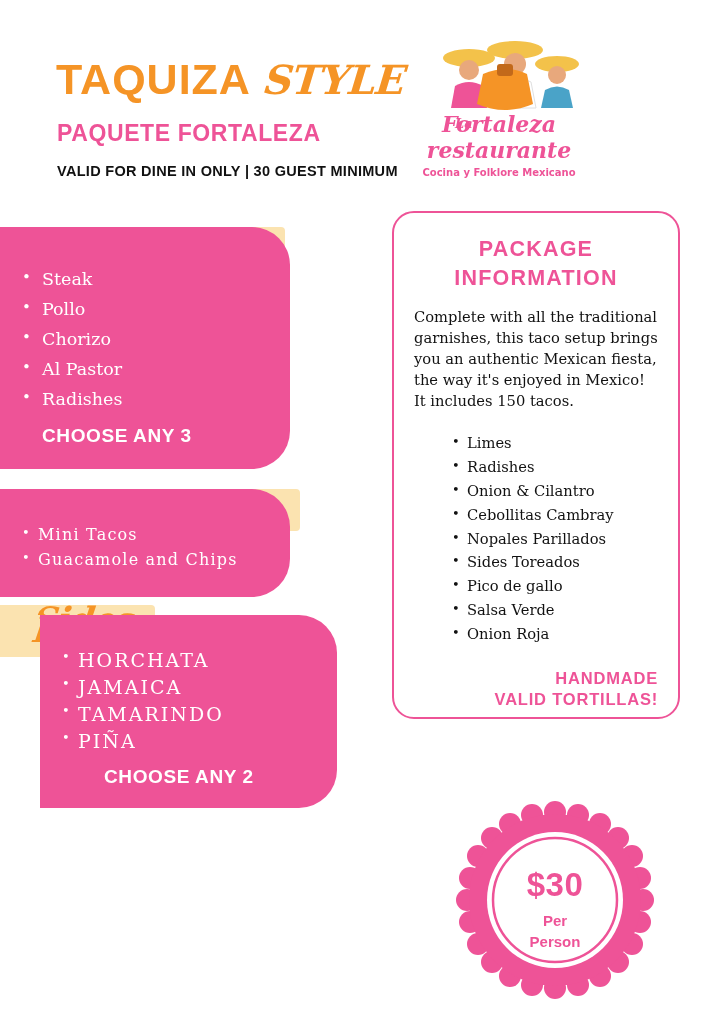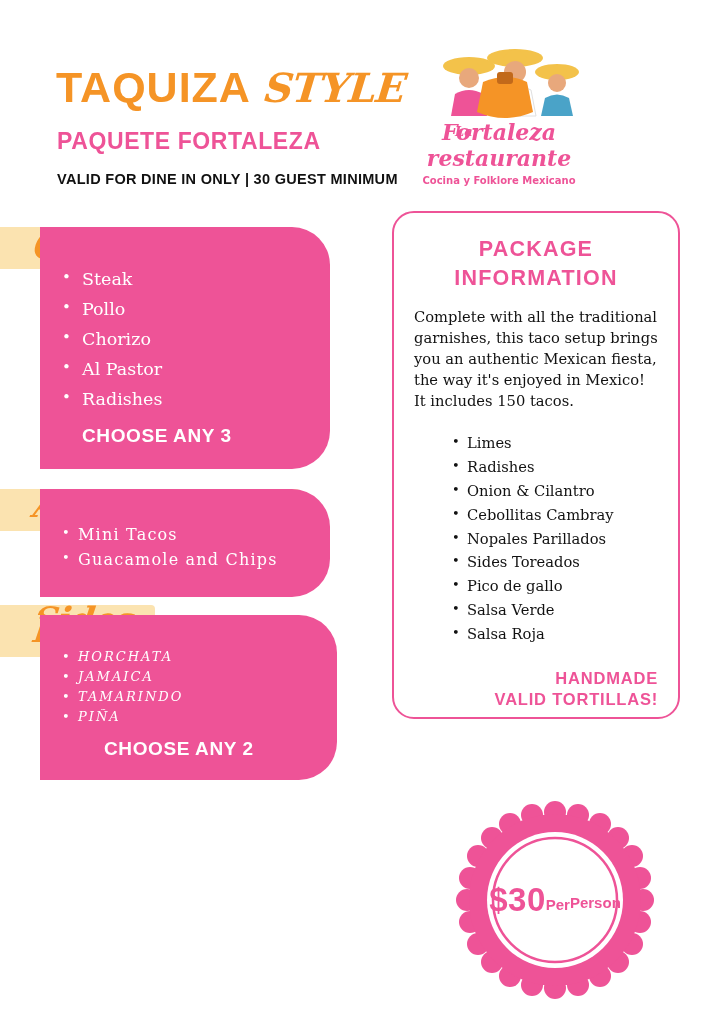--- a/index.html
+++ b/index.html
@@ -9,21 +9,21 @@
     font-family: "Liberation Sans", sans-serif;
     overflow: hidden;
   }
   .page {
     position: relative;
     width: 724px; height: 1024px;
     background: #ffffff;
   }
 
   
-  .header { position: absolute; left: 0; top: 16px; width: 624px; height: 196px; }
+  .header { position: absolute; left: 0; top: 8px; width: 624px; height: 196px; }
   .title-row {
     position: absolute; left: 56px; top: 47px;
     display: flex; align-items: baseline; gap: 14px;
   }
   .title-main {
     font-size: 43px; font-weight: bold; letter-spacing: 1px;
     color: #f59426; font-family: "Liberation Sans", sans-serif;
   }
   .title-script {
     font-size: 40px; color: #f59426;
@@ -81,44 +81,44 @@
     font-size: 13px;
   }
   .choose {
     font-size: 19px; font-weight: bold; letter-spacing: 0.6px;
     color: #ffffff;
   }
 
   
   #carne-banner { width: 285px; }
   #carne-title  { font-size: 40px; }
-  #carne-card { margin-left: 40px; width: 290px; padding: 42px 0 22px 22px; margin-top: 22px; }
+  #carne-card { width: 290px; padding: 42px 0 22px 22px; margin-top: 22px; }
   #carne-card li { font-family: "DejaVu Serif", serif; font-size: 17.5px; margin-bottom: 10px; padding-left: 20px; }
   #carne-card li::before { font-size: 15px; top: -1px; }
   #carne-card .choose { margin-top: 16px; margin-left: 20px; }
 
   
   #app-banner { width: 300px; }
   #app-title  { font-size: 36px; }
-  #app-card { margin-left: 40px; width: 290px; padding: 36px 0 22px 22px; margin-top: 20px; }
+  #app-card { width: 290px; padding: 36px 0 22px 22px; margin-top: 20px; }
   #app-card li { font-family: "DejaVu Serif", serif; font-size: 16px; letter-spacing: 1.2px; margin-bottom: 6px; padding-left: 16px; }
   #app-card li::before { font-size: 13px; }
 
   
   #sides-banner { width: 155px; }
   #sides-title  { font-size: 35px; }
   #sides-card { margin-left: 40px; width: 270px; padding: 34px 0 22px 22px; margin-top: 18px; }
   #sides-card li { font-family: "DejaVu Serif", serif; font-size: 15px; letter-spacing: 1.6px; margin-bottom: 6px; padding-left: 16px; }
   #sides-card li::before { font-size: 13px; }
 
   
   #drinks-banner { width: 180px; }
   #drinks-title  { font-size: 35px; }
   #drinks-card { margin-left: 40px; width: 297px; padding: 34px 0 20px 22px; margin-top: 18px; }
-  #drinks-card li { font-family: "DejaVu Serif", serif; font-size: 13px; letter-spacing: 2px; margin-bottom: 5px; padding-left: 16px; font-style: italic; }
+  #drinks-card li { font-family: "DejaVu Serif", serif; font-size: 19px; letter-spacing: 2px; margin-bottom: 5px; padding-left: 16px; }
   #drinks-card li::before { font-size: 13px; }
   #drinks-card .choose { margin-top: 14px; margin-left: 42px; }
 
   
   .info-box {
     position: absolute; left: 392px; top: 211px;
     width: 288px; height: 508px;
     border: 2.5px solid #ee5397;
     border-radius: 22px;
     padding: 22px 20px 0 20px;
@@ -149,22 +149,22 @@
     letter-spacing: 0.8px; line-height: 1.3;
   }
 
   
   .price-badge {
     position: absolute; left: 455px; top: 800px;
     width: 200px; height: 200px;
   }
   .price-badge svg { position: absolute; left: 0; top: 0; width: 200px; height: 200px; }
   .price-inner {
-    position: absolute; left: 0; top: 0; width: 200px; height: 200px;
-    display: flex; flex-direction: row; align-items: center; justify-content: center;
+    position: absolute; left: 0; top: 8px; width: 200px; height: 200px;
+    display: flex; flex-direction: column; align-items: center; justify-content: center;
     color: #ee5397; text-align: center;
   }
   .price-amount { font-size: 33px; font-weight: bold; letter-spacing: 0.5px; }
   .price-per { font-size: 15px; font-weight: bold; margin-top: 8px; }
   .price-person { font-size: 15px; font-weight: bold; margin-top: 4px; }
 </style>
 </head>
 <body>
 
 <div class="page">
@@ -263,21 +263,21 @@
     <div class="info-para">Complete with all the traditional garnishes, this taco setup brings you an authentic Mexican fiesta, the way it's enjoyed in Mexico! It includes 150 tacos.</div>
     <ul class="info-list">
       <li>Limes</li>
       <li>Radishes</li>
       <li>Onion &amp; Cilantro</li>
       <li>Cebollitas Cambray</li>
       <li>Nopales Parillados</li>
       <li>Sides Toreados</li>
       <li>Pico de gallo</li>
       <li>Salsa Verde</li>
-      <li>Salsa Roja</li>
+      <li>Onion Roja</li>
     </ul>
     <div class="handmade">
       <div>HANDMADE</div>
       <div>VALID TORTILLAS!</div>
     </div>
   </div>
 
   <div class="price-badge">
     <svg viewBox="0 0 200 200" xmlns="http://www.w3.org/2000/svg">
       <g fill="#ee5397">

